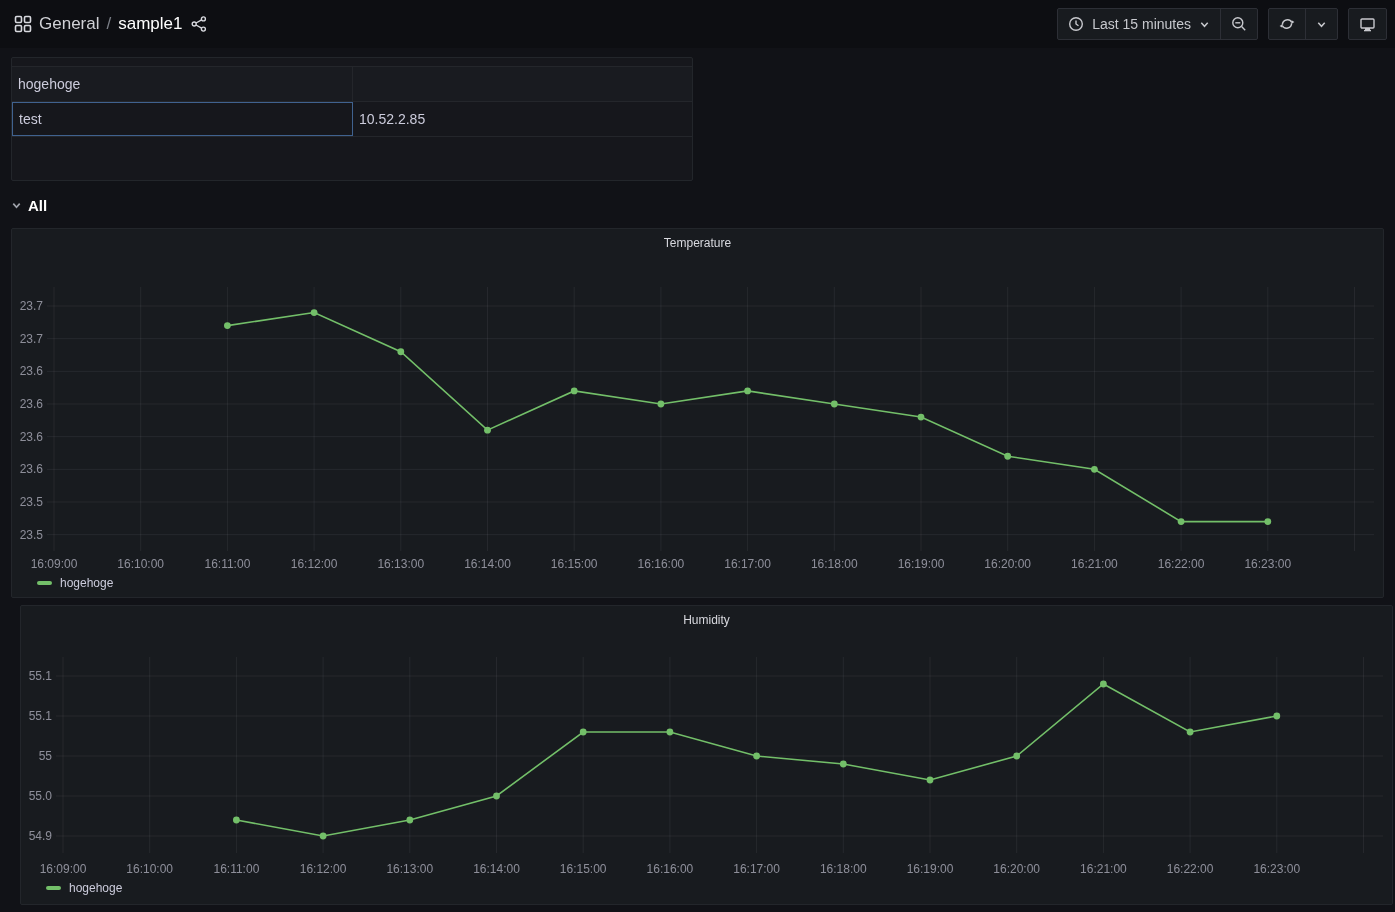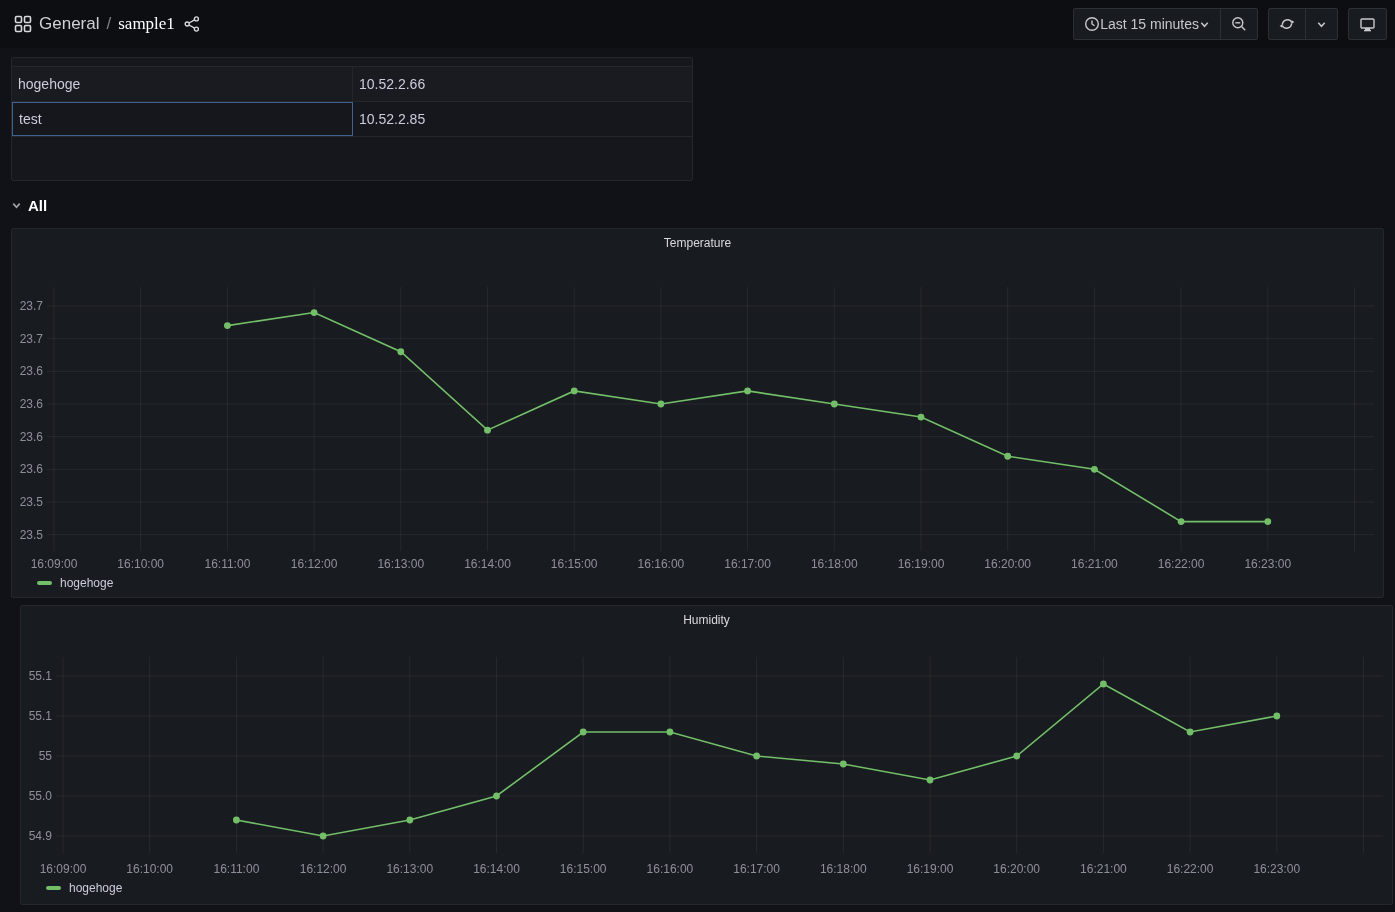--- a/index.html
+++ b/index.html
@@ -13,29 +13,29 @@
   
   .topbar {
     position: absolute; left: 0; top: 0; width: 1395px; height: 48px;
     background: #0d0e12;
     display: flex; align-items: center; justify-content: space-between;
     padding: 0 8px 0 14px;
   }
   .crumbs { display: flex; align-items: center; gap: 7px; }
   .crumb-folder { color: #d0d1d6; font-size: 17px; }
   .crumb-sep { color: #7b7f87; font-size: 17px; }
-  .crumb-dash { color: #ffffff; font-size: 17px; font-family: Liberation Serif, serif; }
+  .crumb-dash { color: #ffffff; font-size: 17px; }
   .icon { display: inline-flex; align-items: center; justify-content: center; }
   .controls { display: flex; align-items: center; gap: 10px; }
   .btn-group {
     display: flex; align-items: stretch; height: 32px;
     background: #181b1f; border: 1px solid #2d2f36; border-radius: 2px;
   }
   .btn {
-    display: flex; align-items: center; 
+    display: flex; align-items: center; gap: 8px;
     padding: 0 10px; color: #c7c8cd; font-size: 14px; font-weight: 500;
     cursor: pointer;
   }
   .btn + .btn { border-left: 1px solid #2d2f36; }
   
   .panel {
     position: absolute; background: #181b1f;
     border: 1px solid #23262b; border-radius: 2px;
   }
   #table-panel { left: 11px; top: 57px; width: 682px; height: 124px; background: #16171c; overflow: hidden; }
@@ -152,21 +152,20 @@
         </span>
       </div>
     </div>
   </div>
 </div>
 
 <div class="panel" id="table-panel">
   <div class="t-partial"></div>
   <div class="t-row alt">
     <div class="t-cell c1">hogehoge</div>
-    <div class="t-cell c2">10.52.2.66</div>
   </div>
   <div class="t-row">
     <div class="t-cell c1 focused">test</div>
     <div class="t-cell c2">10.52.2.85</div>
   </div>
 </div>
 
 <div id="all-row">
   <span class="icon">
     <svg width="11" height="11" viewBox="0 0 12 12" fill="none" stroke="#9fa2ab" stroke-width="1.8">

